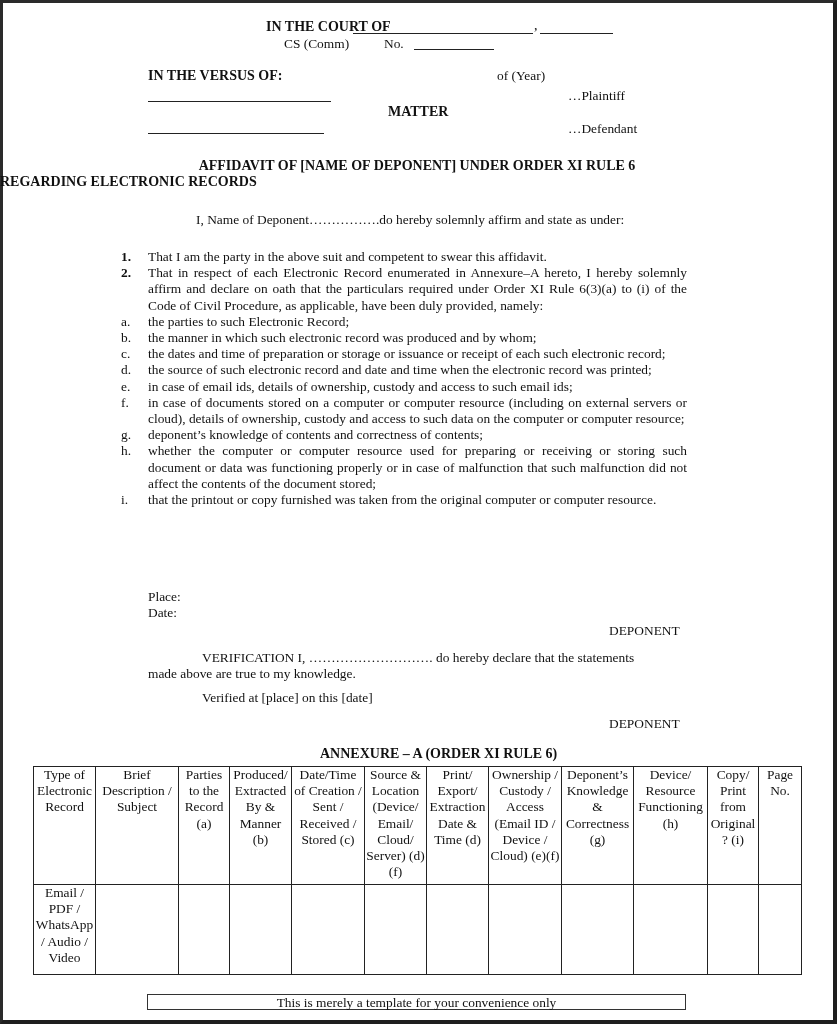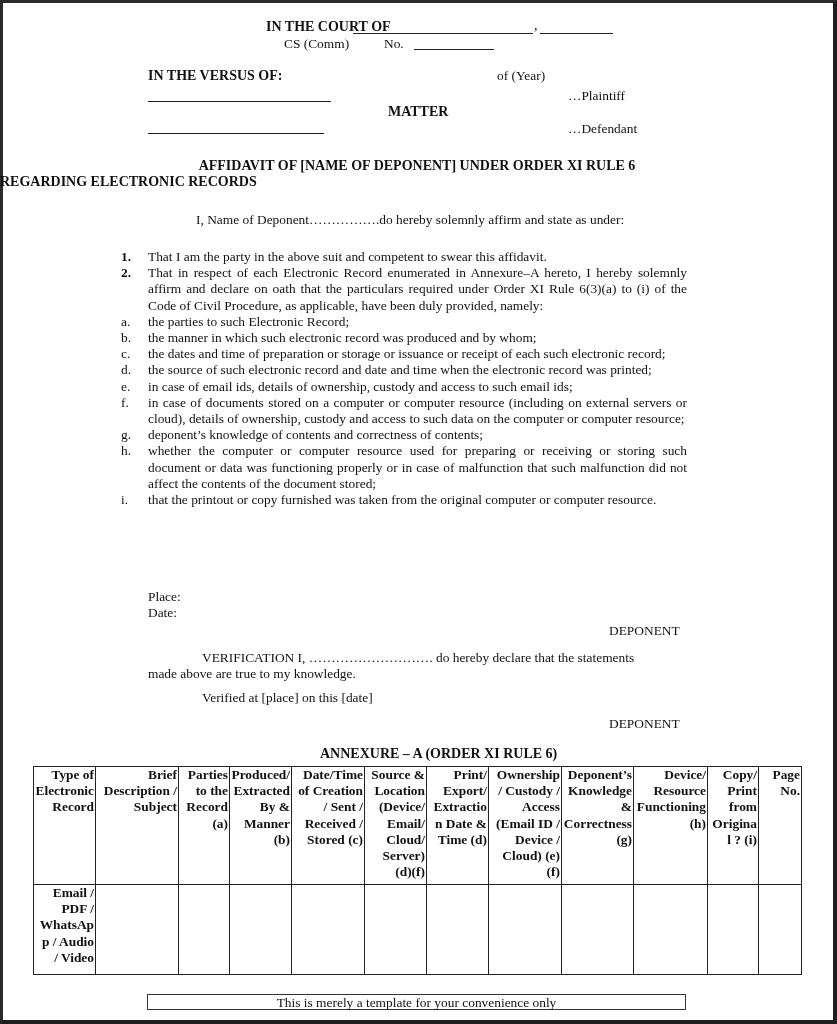--- a/index.html
+++ b/index.html
@@ -25,22 +25,22 @@
     .li { display: flex; }
     .li .m { width: 27px; flex: 0 0 27px; }
     .li .m.b { font-weight: bold; }
     .li .tx { flex: 1; text-align: justify; text-align-last: left; }
     table.annex {
       position: absolute; left: 33px; top: 766px; width: 768px;
       border-collapse: collapse; table-layout: fixed;
       font-size: 13.4px; line-height: 16.2px;
     }
     table.annex td, table.annex th {
-      border: 1.6px solid #222; vertical-align: top; text-align: right;
-      font-weight: bold; padding: 0 1px; word-wrap: break-word; overflow: hidden;
+      border: 1.6px solid #222; vertical-align: top; text-align: center;
+      font-weight: normal; padding: 0 1px; word-wrap: break-word; overflow: hidden;
     }
     table.annex thead tr { height: 118px; }
     table.annex tbody tr { height: 90px; }
     .footer-box {
       position: absolute; left: 147px; top: 994px; width: 539px; height: 16px;
       border: 1.5px solid #333; box-sizing: border-box;
       font-size: 13.4px; line-height: 15px; text-align: center;
     }
   </style>
 </head>

